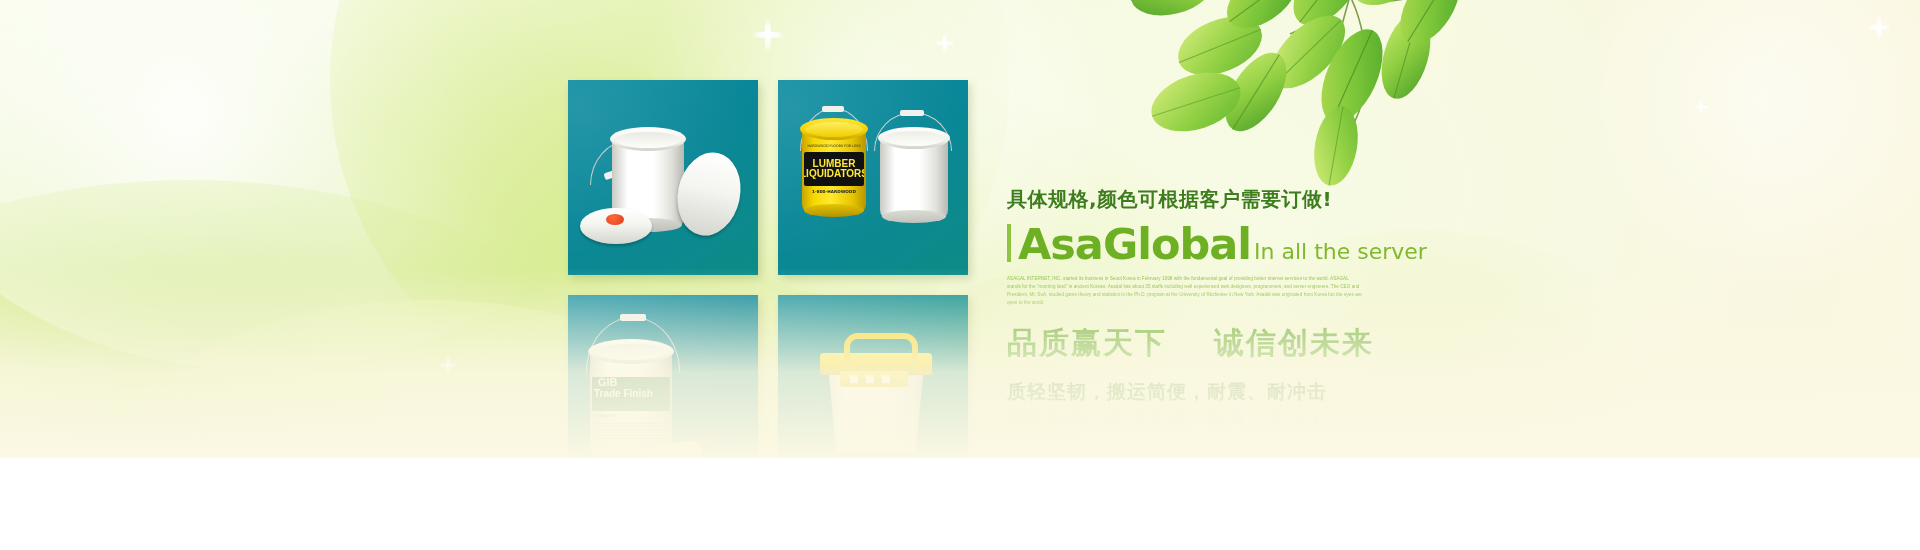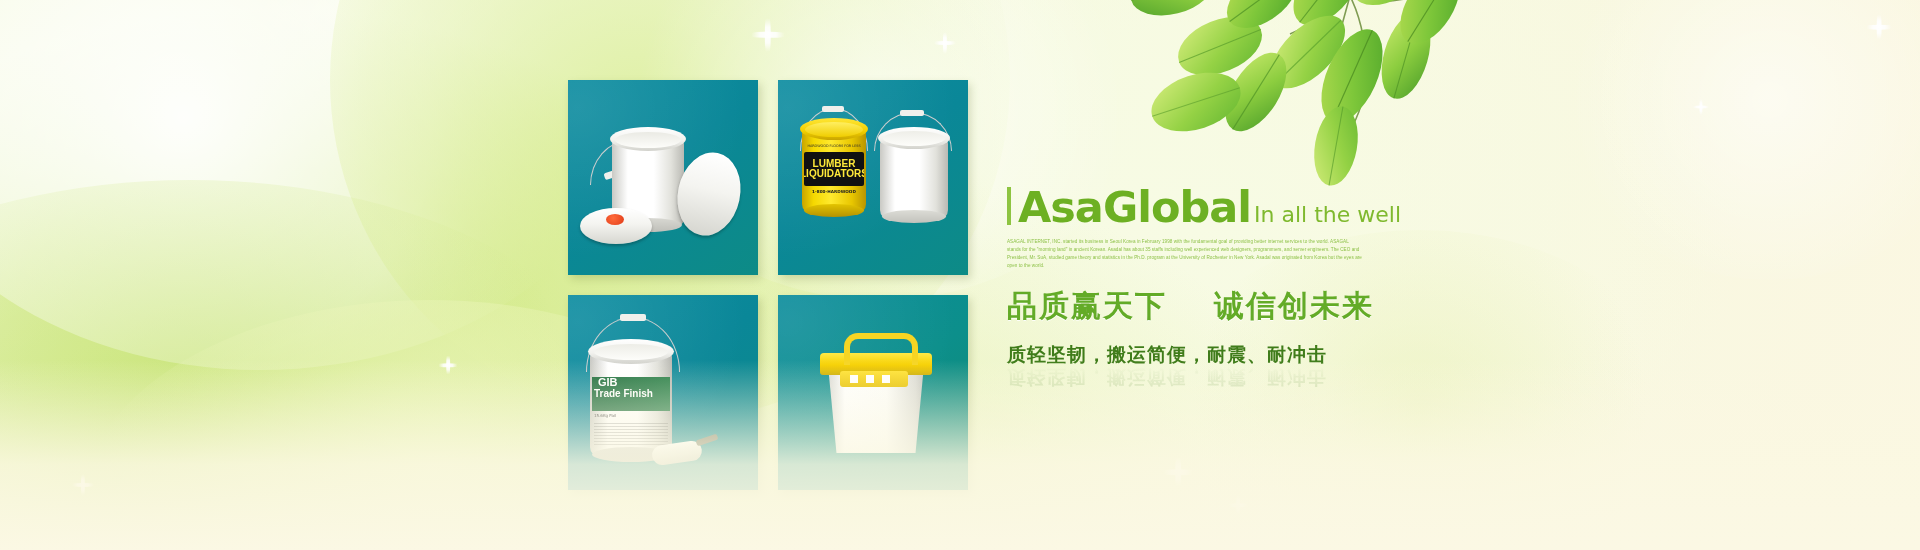--- a/index.html
+++ b/index.html
@@ -3,21 +3,21 @@
 <meta charset="utf-8">
 <style>
   html, body {
     margin: 0;
     padding: 0;
     background: #ffffff;
   }
   #banner {
     position: relative;
     width: 1920px;
-    height: 550px;
+    height: 458px;
     overflow: hidden;
     font-family: "DejaVu Sans", "Liberation Sans", sans-serif;
     background: #f2f6cf;
   }
 
   
   .bg-base {
     position: absolute; inset: 0;
     background:
       radial-gradient(ellipse 700px 460px at 14% 62%, #cbe681 0%, #d8ec99 38%, rgba(226,240,176,0) 72%),
@@ -459,26 +459,27 @@
         <div class="toolbox-latch" style="left:62px; top:76px; width:68px; height:16px;"></div>
         <div style="position:absolute; left:72px; top:80px; width:8px; height:8px; background:#fff;"></div>
         <div style="position:absolute; left:88px; top:80px; width:8px; height:8px; background:#fff;"></div>
         <div style="position:absolute; left:104px; top:80px; width:8px; height:8px; background:#fff;"></div>
       </div>
     </div>
   </div>
 
   <div class="textcol">
 
+    <div class="tagline">具体规格,颜色可根据客户需要订做!</div>
 
 
     <div class="brandrow">
       <span class="brand-bar"></span>
       <span class="brand-name">AsaGlobal</span>
-      <span class="brand-tag">In all the well</span>
+      <span class="brand-tag">In all the server</span>
     </div>
 
     <div class="blurb">ASAGAL INTERNET, INC. started its business in Seoul Korea in February 1998 with the fundamental goal of providing better internet services to the world. ASAGAL stands for the "morning land" in ancient Korean. Asadal has about 35 staffs including well experienced web designers, programmers, and server engineers. The CEO and President, Mr. SuA, studied game theory and statistics in the Ph.D. program at the University of Rochester in New York. Asadal was originated from Korea but the eyes are open to the world.</div>
 
     <div class="slogan">
       <span>品质赢天下</span>
       <span class="gap"></span>
       <span>诚信创未来</span>
     </div>
 

